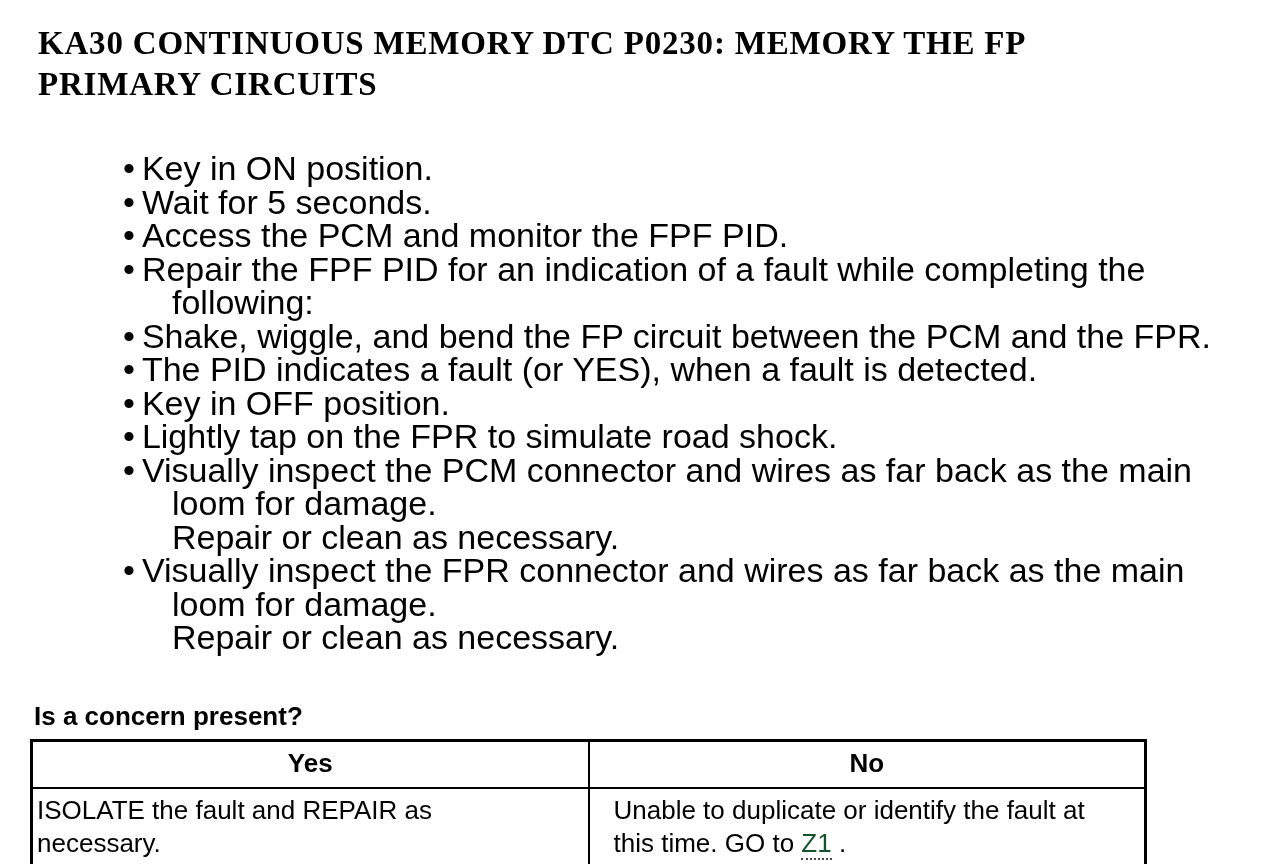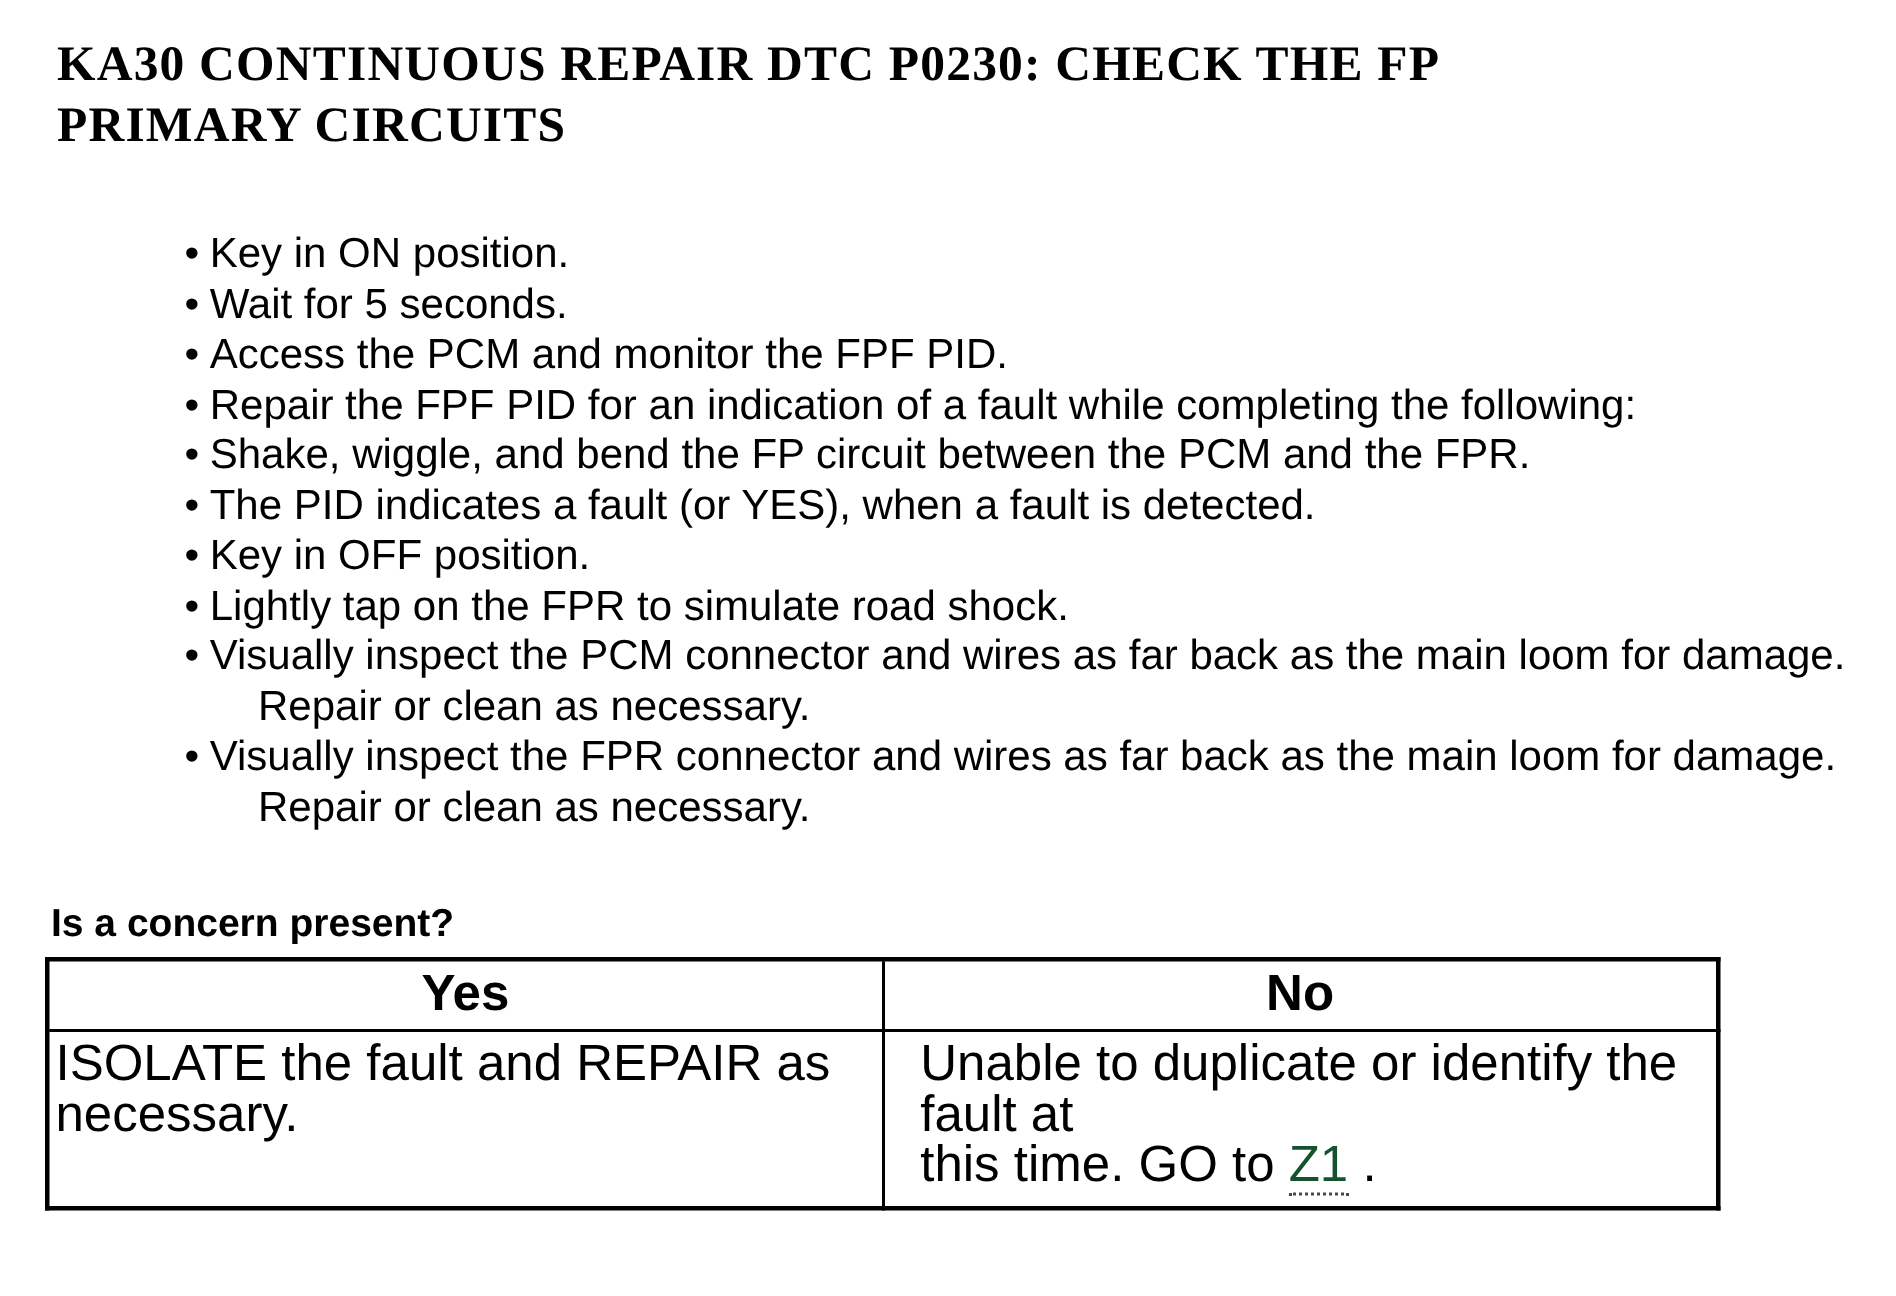--- a/index.html
+++ b/index.html
@@ -22,21 +22,21 @@
     font-size: 33px;
     line-height: 41px;
     letter-spacing: 0.8px;
     white-space: pre-line;
   }
   .steps {
     list-style: none;
     margin: 47px 0 0 0;
     padding: 0 0 0 172px;
     width: 1070px;
-    font-size: 28px;
+    font-size: 34px;
     line-height: 33.5px;
   }
   .steps li {
     text-indent: -49px;
     white-space: pre-line;
   }
   .steps li::before {
     content: "\2022";
     padding-right: 7px;
   }
@@ -48,21 +48,21 @@
   }
   table.decision {
     margin: 6px 0 0 30px;
     width: 1117px;
     border-collapse: collapse;
     table-layout: fixed;
     border: 3px solid #000000;
   }
   table.decision th, table.decision td {
     border: 2px solid #000000;
-    font-size: 34px;
+    font-size: 26px;
   }
   table.decision th {
     font-weight: bold;
     text-align: center;
     line-height: 33px;
     padding: 5px 0 7px 0;
   }
   table.decision td {
     vertical-align: top;
     line-height: 33.5px;
@@ -75,21 +75,21 @@
   a.ref-link {
     color: #14532d;
     text-decoration: none;
     border-bottom: 2px dotted #4a4a4a;
     cursor: pointer;
   }
 </style>
 </head>
 <body>
 
-<h1 class="page-title">KA30 CONTINUOUS REPAIR DTC P0230: CHECK THE FP
+<h1 class="page-title">KA30 CONTINUOUS MEMORY DTC P0230: MEMORY THE FP
 PRIMARY CIRCUITS</h1>
 
 <ul class="steps">
   <li>Key in ON position.</li>
   <li>Wait for 5 seconds.</li>
   <li>Access the PCM and monitor the FPF PID.</li>
   <li>Repair the FPF PID for an indication of a fault while completing the following:</li>
   <li>Shake, wiggle, and bend the FP circuit between the PCM and the FPR.</li>
   <li>The PID indicates a fault (or YES), when a fault is detected.</li>
   <li>Key in OFF position.</li>

